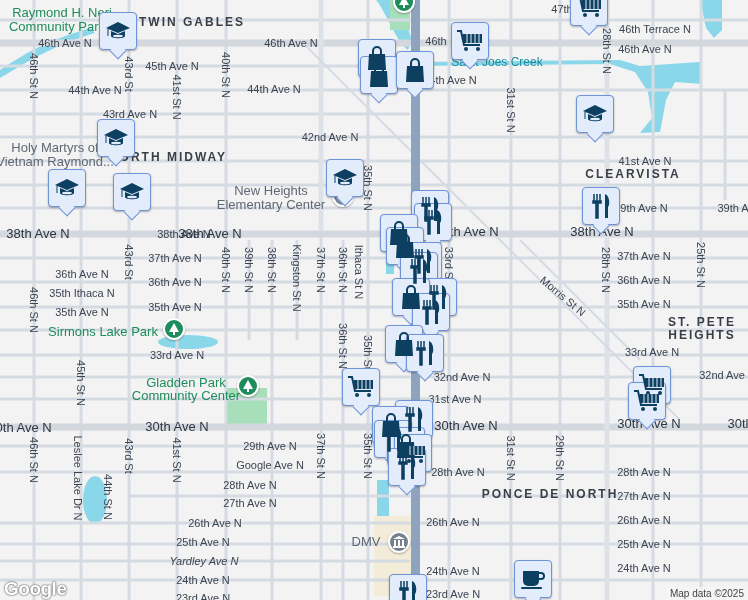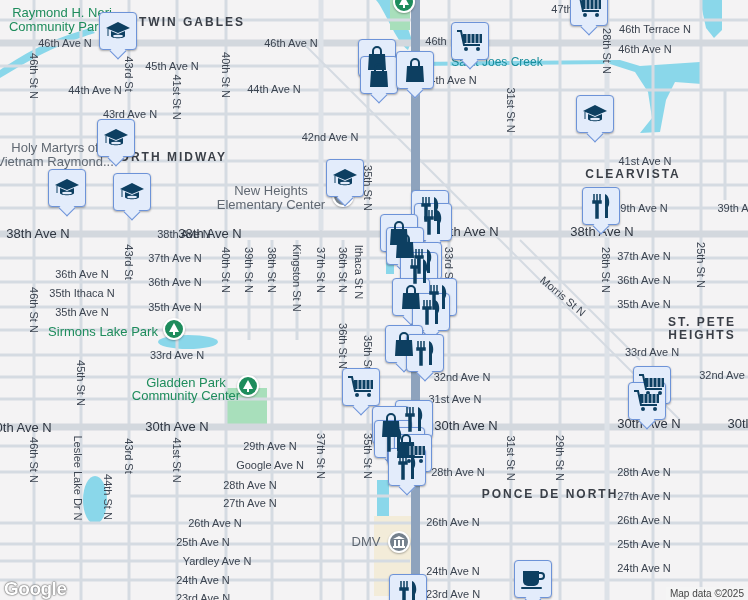--- a/index.html
+++ b/index.html
@@ -139,21 +139,21 @@
       <div class="lbl " style="left: 652px; top: 352px;">33rd Ave N</div>
       <div class="lbl " style="left: 462px; top: 377px;">32nd Ave N</div>
       <div class="lbl " style="left: 722px; top: 375px;">32nd Ave</div>
       <div class="lbl " style="left: 455px; top: 399px;">31st Ave N</div>
       <div class="lbl " style="left: 270px; top: 446px;">29th Ave N</div>
       <div class="lbl " style="left: 270px; top: 465px;">Google Ave N</div>
       <div class="lbl " style="left: 250px; top: 485px;">28th Ave N</div>
       <div class="lbl " style="left: 250px; top: 503px;">27th Ave N</div>
       <div class="lbl " style="left: 215px; top: 523px;">26th Ave N</div>
       <div class="lbl " style="left: 203px; top: 542px;">25th Ave N</div>
-      <div class="lbl " style="left: 217px; top: 561px;">Yardley Ave N</div>
+      <div class="lbl " style="left: 204px; top: 561px; font-style: italic;">Yardley Ave N</div>
       <div class="lbl " style="left: 203px; top: 580px;">24th Ave N</div>
       <div class="lbl " style="left: 203px; top: 598px;">23rd Ave N</div>
       <div class="lbl " style="left: 458px; top: 472px;">28th Ave N</div>
       <div class="lbl " style="left: 644px; top: 472px;">28th Ave N</div>
       <div class="lbl " style="left: 644px; top: 496px;">27th Ave N</div>
       <div class="lbl " style="left: 453px; top: 522px;">26th Ave N</div>
       <div class="lbl " style="left: 644px; top: 520px;">26th Ave N</div>
       <div class="lbl " style="left: 644px; top: 544px;">25th Ave N</div>
       <div class="lbl " style="left: 453px; top: 571px;">24th Ave N</div>
       <div class="lbl " style="left: 644px; top: 568px;">24th Ave N</div>

